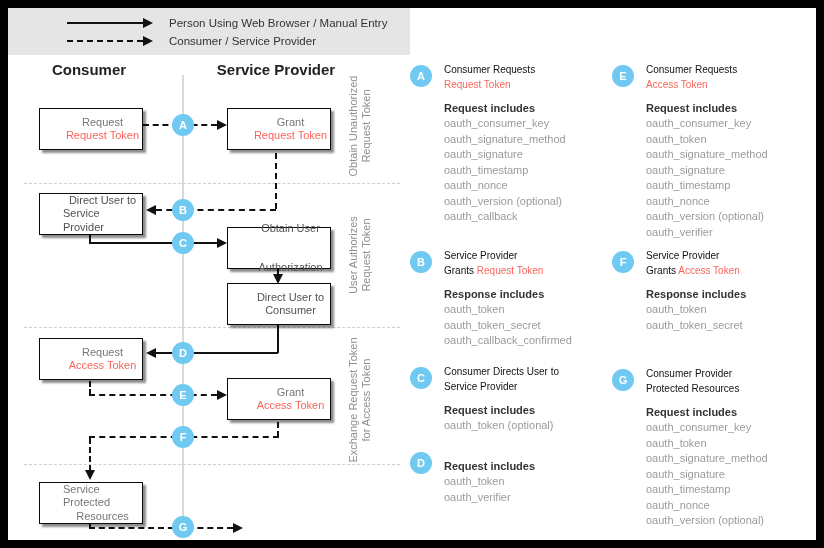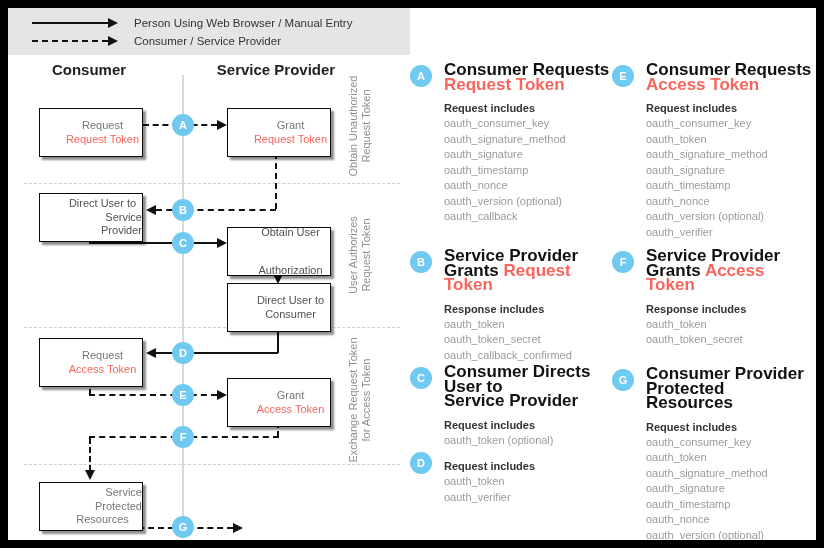--- a/index.html
+++ b/index.html
@@ -2,63 +2,63 @@
 <html style="--accent: #64C6EF; --badge: #6FC9F1; --salmon: #F8655C; --legend-bg: #E5E5E5;"><head>
 <meta charset="utf-8">
 <style>
   * { margin:0; padding:0; box-sizing:border-box; }
   html,body { width:824px; height:548px; font-family:"Liberation Sans", sans-serif; }
   .frame { position:relative; width:824px; height:548px; background:#000; }
   .content { position:absolute; left:8px; top:8px; width:808px; height:532px; background:#fff; overflow:hidden; }
 
   
   .topbar { position:absolute; left:0; top:0; width:808px; height:47px; display:flex; }
-  .legend { width:402px; height:47px; background:var(--legend-bg,#E5E5E5); padding:6px 0 0 24px; }
+  .legend { width:402px; height:47px; background:var(--legend-bg,#E5E5E5); padding:6px 0 0 59px; }
   .legend-row { display:flex; align-items:center; height:17px; margin-bottom:1px; }
   .lg-line { position:relative; width:76px; height:0; border-top:2px solid #111; margin-right:26px; }
   .lg-line.dashed { border-top-style:dashed; }
   .lg-arr { position:absolute; right:-10px; top:-6px; width:0; height:0;
             border-left:10px solid #111; border-top:5px solid transparent; border-bottom:5px solid transparent; }
   .lg-label { font-size:11.5px; color:#333; }
   .titlebar { flex:1; height:47px; background:var(--accent,#64C6EF); display:flex; align-items:center; justify-content:center; overflow:hidden; }
   .title-wrap { display:flex; align-items:baseline; gap:20px; transform:scaleX(0.72); white-space:nowrap; }
   .title { font-size:29px; font-weight:bold; letter-spacing:-0.5px; color:#000; }
   .version { font-size:18px; font-weight:bold; color:#fff; }
 
   
   .col-head { position:absolute; font-size:15px; font-weight:bold; color:#222; text-align:center; }
   .centerline { position:absolute; left:174px; top:67px; height:452px; border-left:2px solid #d9d9d9; }
   .divider { position:absolute; left:16px; width:376px; border-top:1px dashed #cfcfcf; }
   .sec-label { position:absolute; transform:translate(-50%,-50%) rotate(-90deg); font-size:11px;
                color:#8f8f8f; line-height:13px; text-align:center; white-space:nowrap; }
 
-  .fbox { position:absolute; width:104px; height:49px; background:#fff; border:1.5px solid #0a0a0a;
+  .fbox { position:absolute; width:104px; height:42px; background:#fff; border:1.5px solid #0a0a0a;
           box-shadow:3px 3px 2px rgba(0,0,0,0.45); display:flex; flex-direction:column;
           align-items:center; justify-content:center; font-size:11px; line-height:13.5px;
-          text-align:right; z-index:3;padding-left:23px; }
+          text-align:left; z-index:3;padding-left:23px; }
   .t-muted { color:#777; } .t-dark { color:#525252; } .t-red { color:var(--salmon,#F8655C); }
 
   .marker { position:absolute; width:22px; height:22px; border-radius:50%; background:var(--badge,#6FC9F1);
             color:#fff; font-size:11px; font-weight:bold; display:flex; align-items:center;
             justify-content:center; z-index:4; }
 
   .hl { position:absolute; height:0; border-top:2px solid #111; z-index:2; }
   .vl { position:absolute; width:0; border-left:2px solid #111; z-index:2; }
   .hl.d { border-top-style:dashed; } .vl.d { border-left-style:dashed; }
   .ar { position:absolute; width:0; height:0; z-index:2; }
   .ar.r { border-left:10px solid #111; border-top:5px solid transparent; border-bottom:5px solid transparent; }
   .ar.l { border-right:10px solid #111; border-top:5px solid transparent; border-bottom:5px solid transparent; }
   .ar.dn { border-top:10px solid #111; border-left:5px solid transparent; border-right:5px solid transparent; }
 
   
   .rp-sec { position:absolute; display:flex; width:200px; }
   .badge { flex:none; width:22px; height:22px; border-radius:50%; background:var(--badge,#6FC9F1);
            color:#fff; font-size:11px; font-weight:bold; display:flex; align-items:center;
            justify-content:center; margin:2px 12px 0 0; }
-  .rp-head { font-size:17px; font-weight:bold; color:#111; line-height:14.5px; }
+  .rp-head { font-size:10px; font-weight:normal; color:#111; line-height:14.5px; }
   .rp-head .red { color:var(--salmon,#F8655C); }
   .rp-sub { font-size:11px; font-weight:bold; color:#333; margin-top:10px; }
   .rp-list { list-style:none; font-size:11px; color:#9b9b9b; line-height:15.5px; margin-top:2px; }
 </style>
 </head>
 <body>
 
 <div class="frame">
   <div class="content">
 

